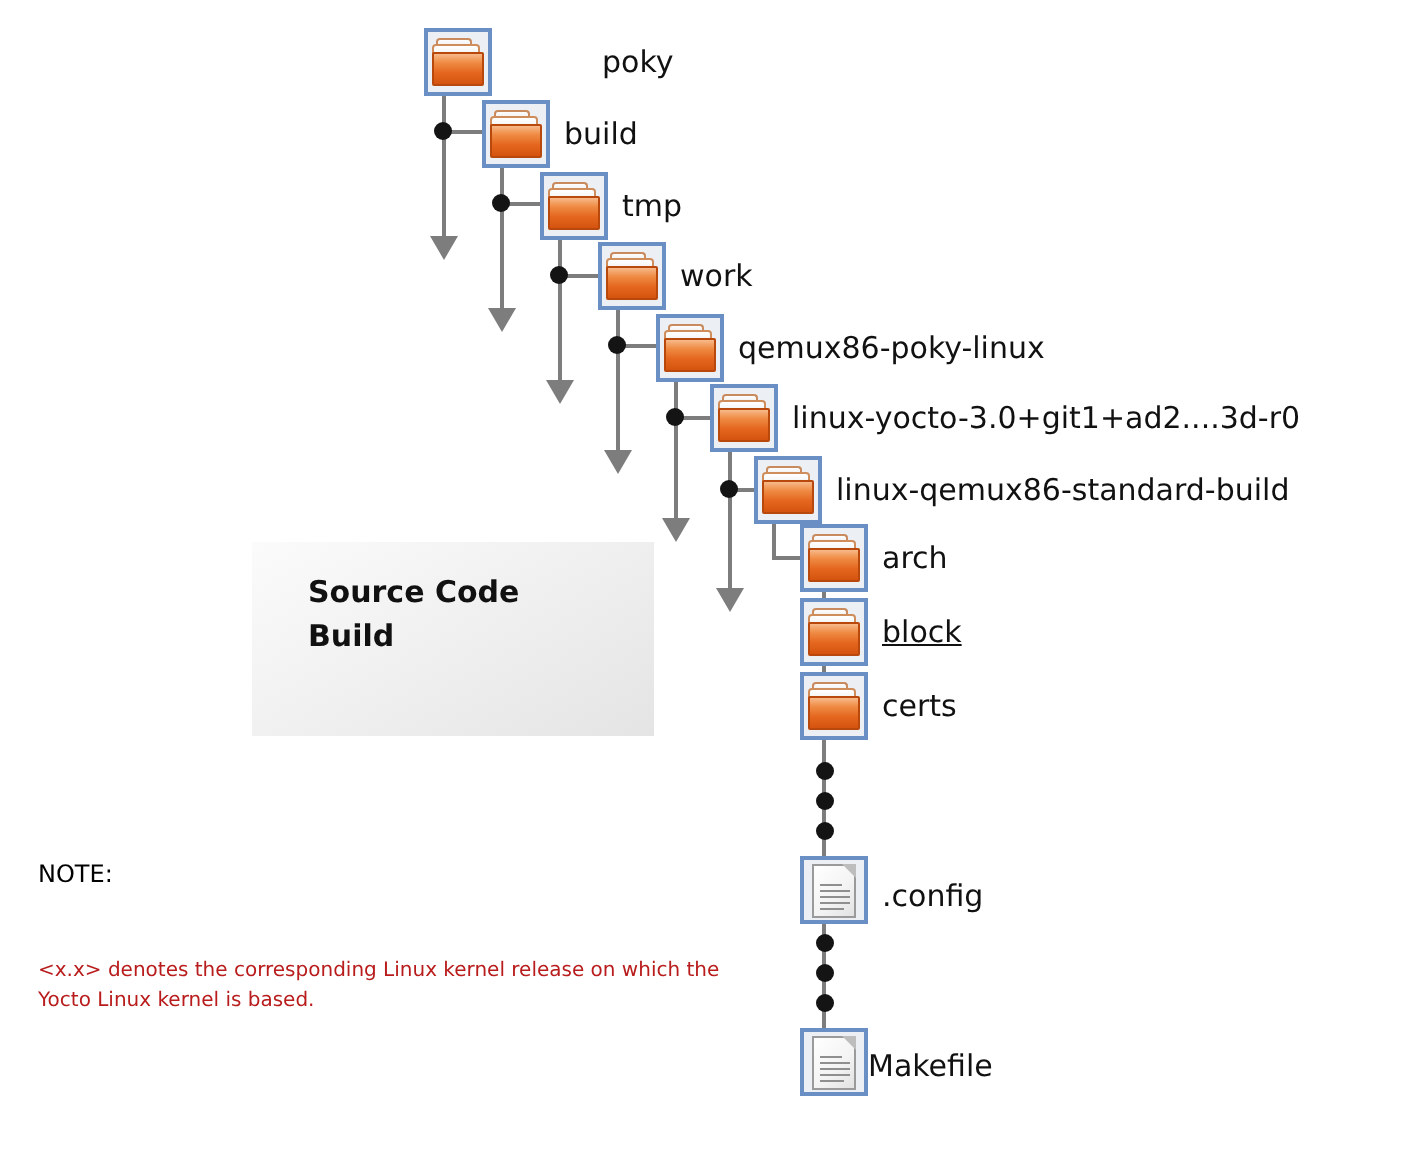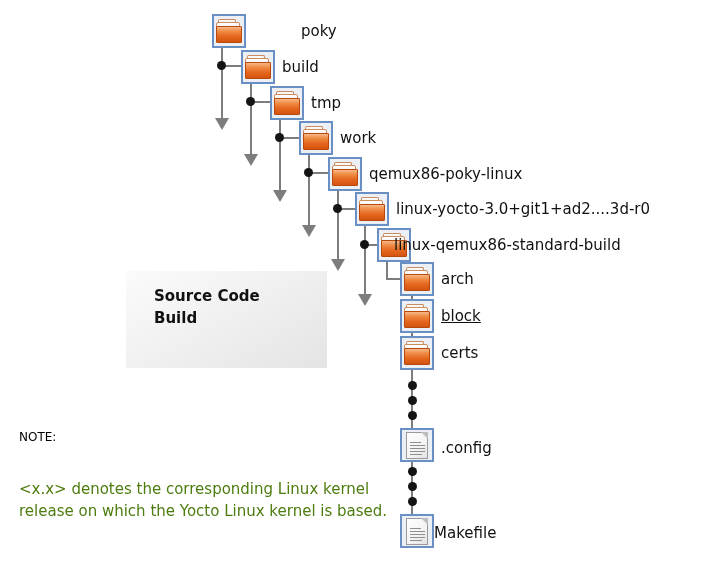--- a/index.html
+++ b/index.html
@@ -166,22 +166,22 @@
     top: 430px;
     width: 370px;
   }
   #note .note-title {
     font-size: 12px;
     font-weight: normal;
     color: #000000;
     margin-bottom: 3px;
   }
   #note .note-body {
-    font-size: 15px;
-    color: #4d7c0f;
+    font-size: 10px;
+    color: #b91c1c;
     line-height: 1.45;
     margin-top: 35px;
   }
 </style>
 </head>
 <body>
 
 <div id="canvas">
 
   <div class="vline" style="left:221px; top:48px; height:72px;"></div>
@@ -283,21 +283,21 @@
   <div class="label" style="left:396px; top:202px;">linux-yocto-3.0+git1+ad2....3d-r0</div>
 
   <div class="node" style="left:377px; top:228px;">
     <div class="icon-frame"></div>
     <div class="folder">
       <div class="back"></div>
         <div class="back2"></div>
         <div class="front"></div>
     </div>
   </div>
-  <div class="label" style="left:394px; top:238px;">linux-qemux86-standard-build</div>
+  <div class="label" style="left:418px; top:238px;">linux-qemux86-standard-build</div>
 
   <div class="node" style="left:400px; top:262px;">
     <div class="icon-frame"></div>
     <div class="folder">
       <div class="back"></div>
         <div class="back2"></div>
         <div class="front"></div>
     </div>
   </div>
   <div class="label" style="left:441px; top:272px;">arch</div>

